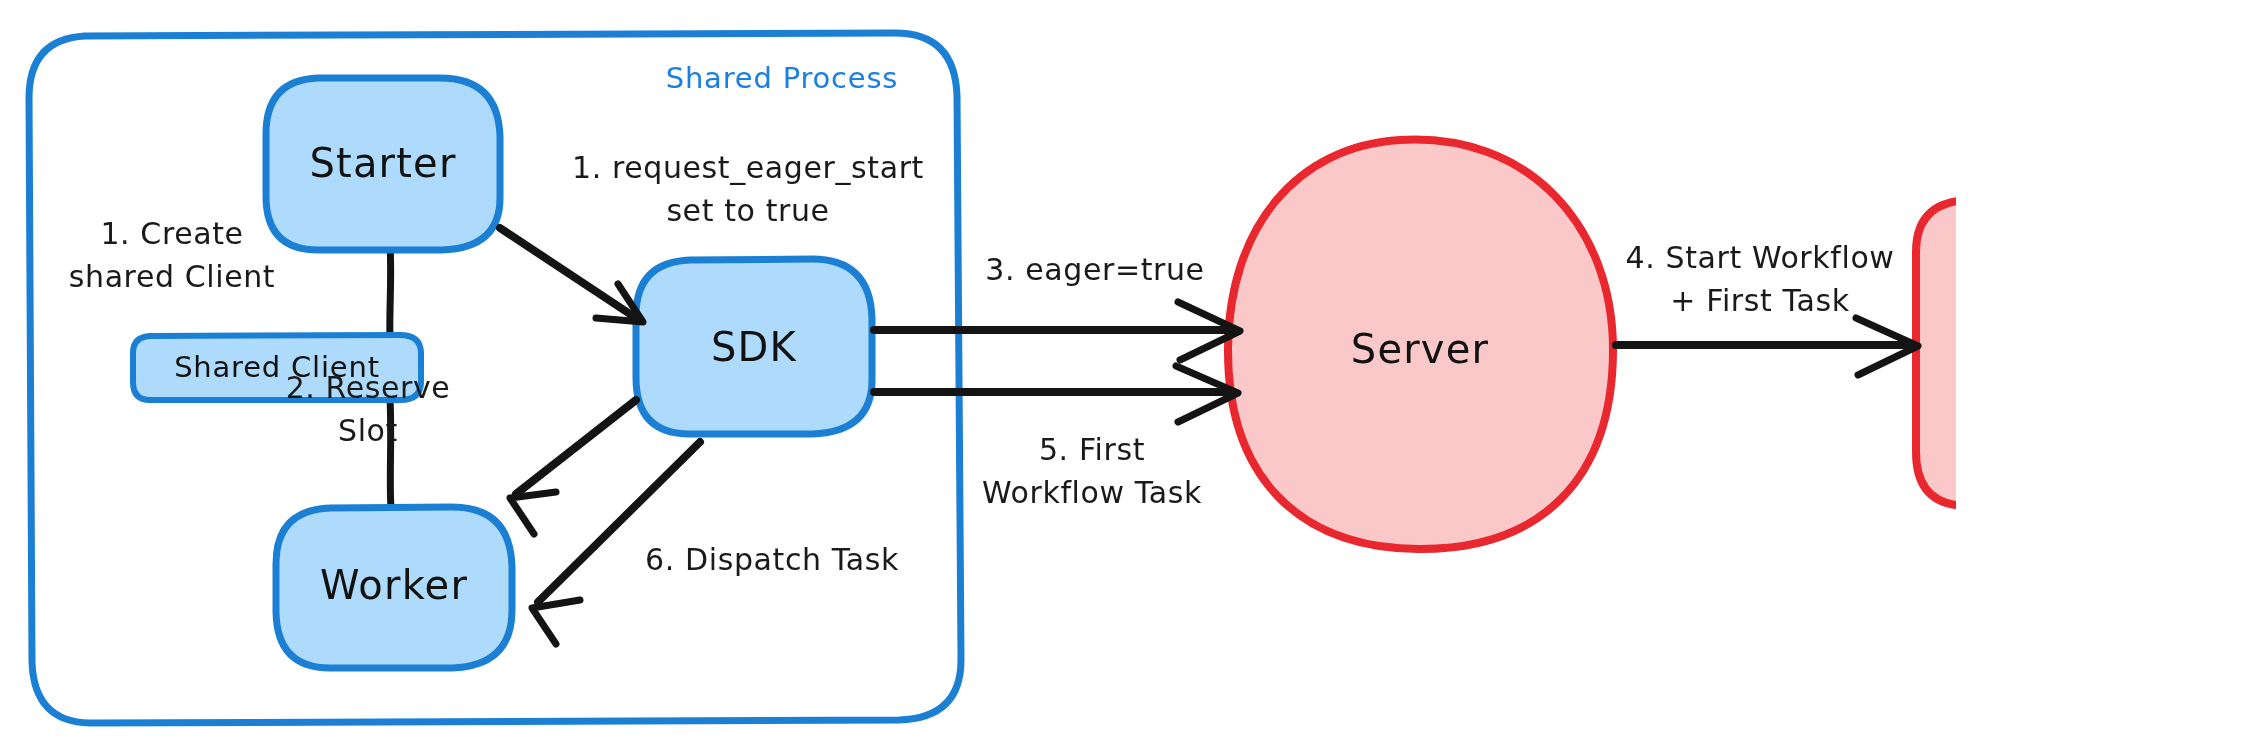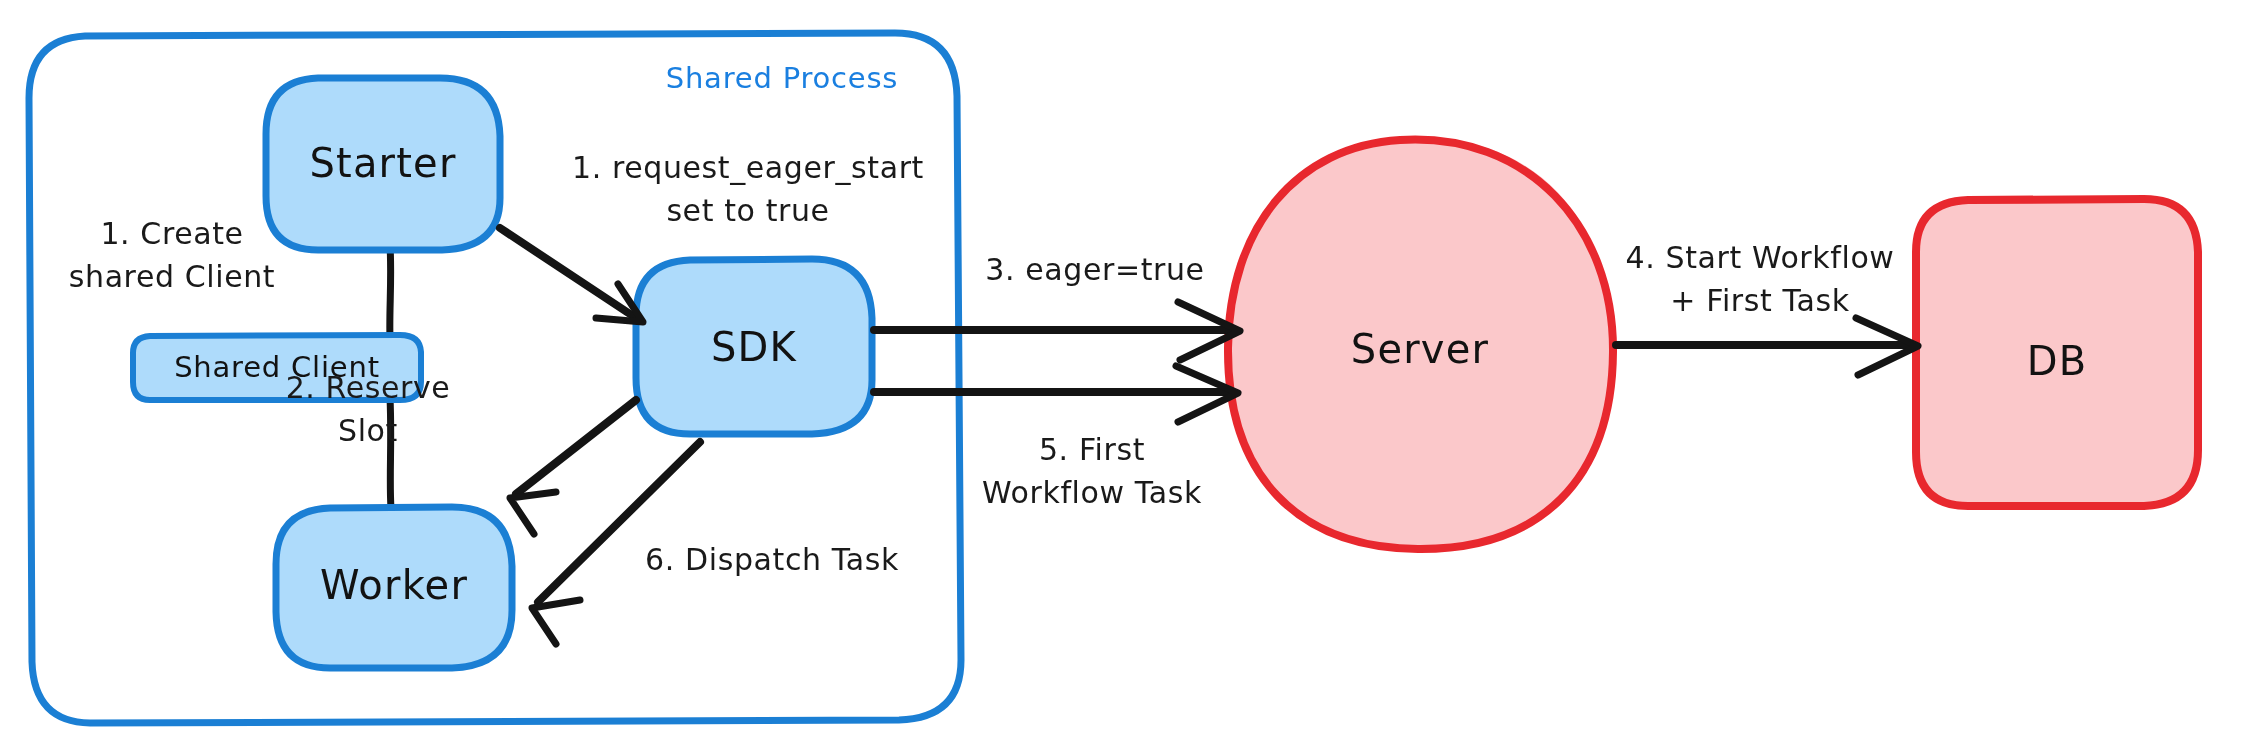--- a/index.html
+++ b/index.html
@@ -6,21 +6,21 @@
   html, body {
     margin: 0;
     padding: 0;
     background: #ffffff;
   }
   body {
     font-family: "DejaVu Sans", sans-serif;
   }
   #canvas {
     position: relative;
-    width: 2248px;
+    width: 1956px;
     height: 754px;
     background: #ffffff;
     overflow: hidden;
   }
   svg#scene {
     position: absolute;
     left: 0;
     top: 0;
     width: 2248px;
     height: 754px;

